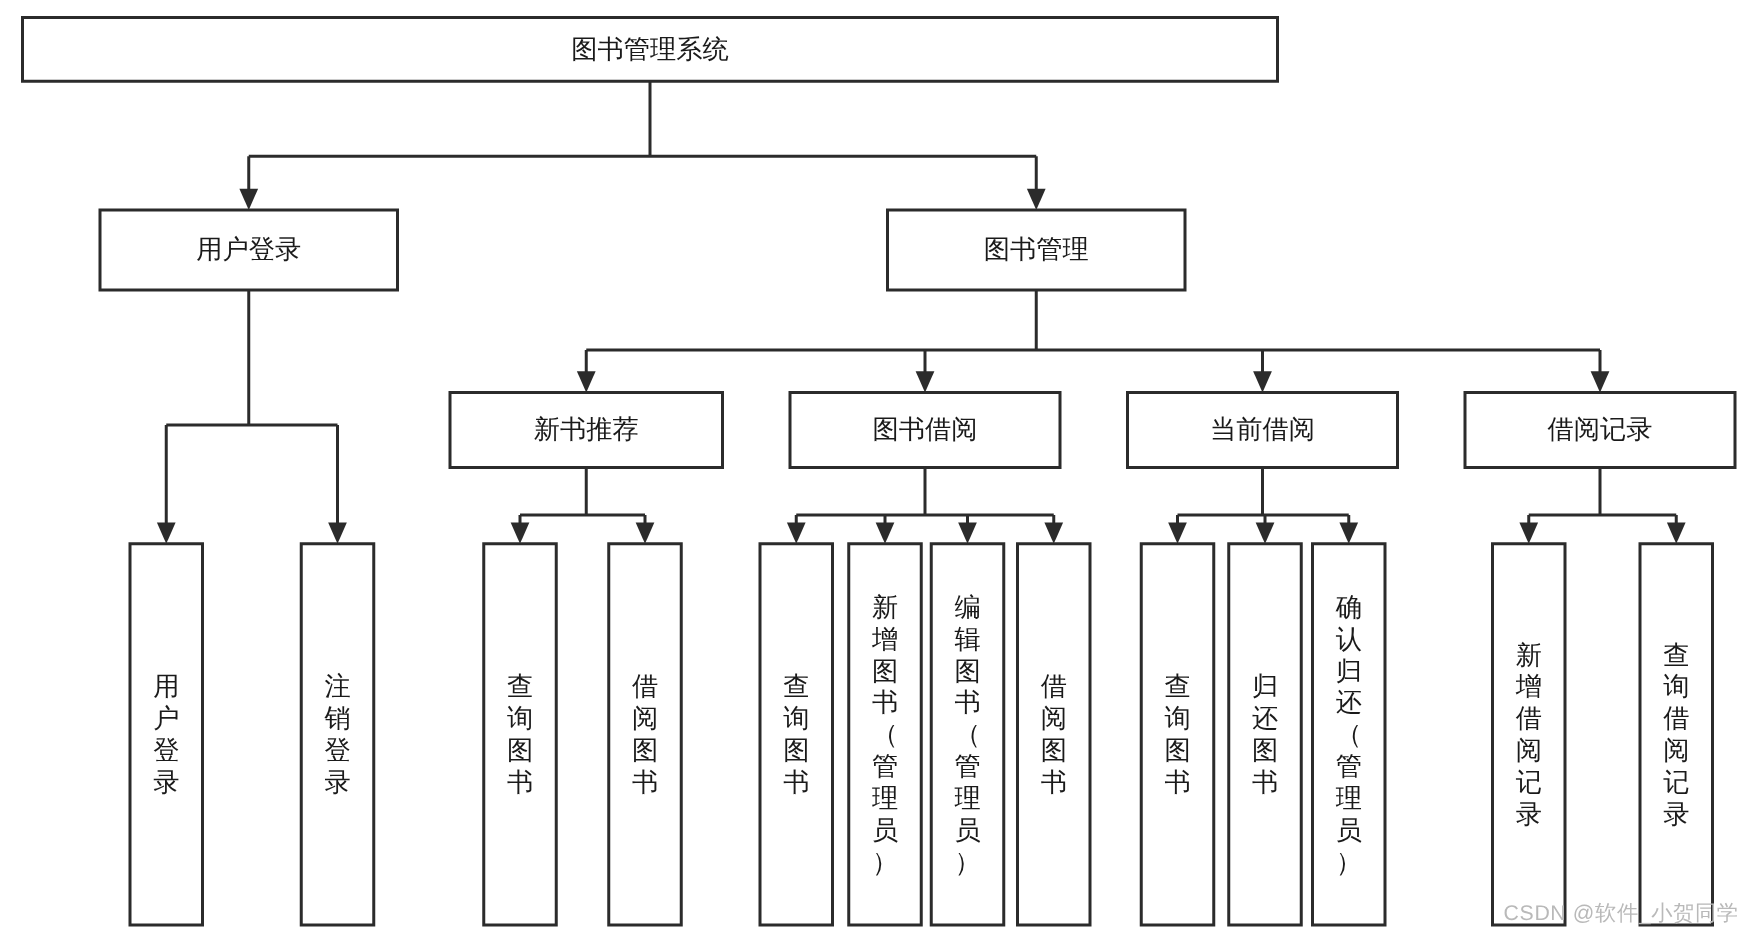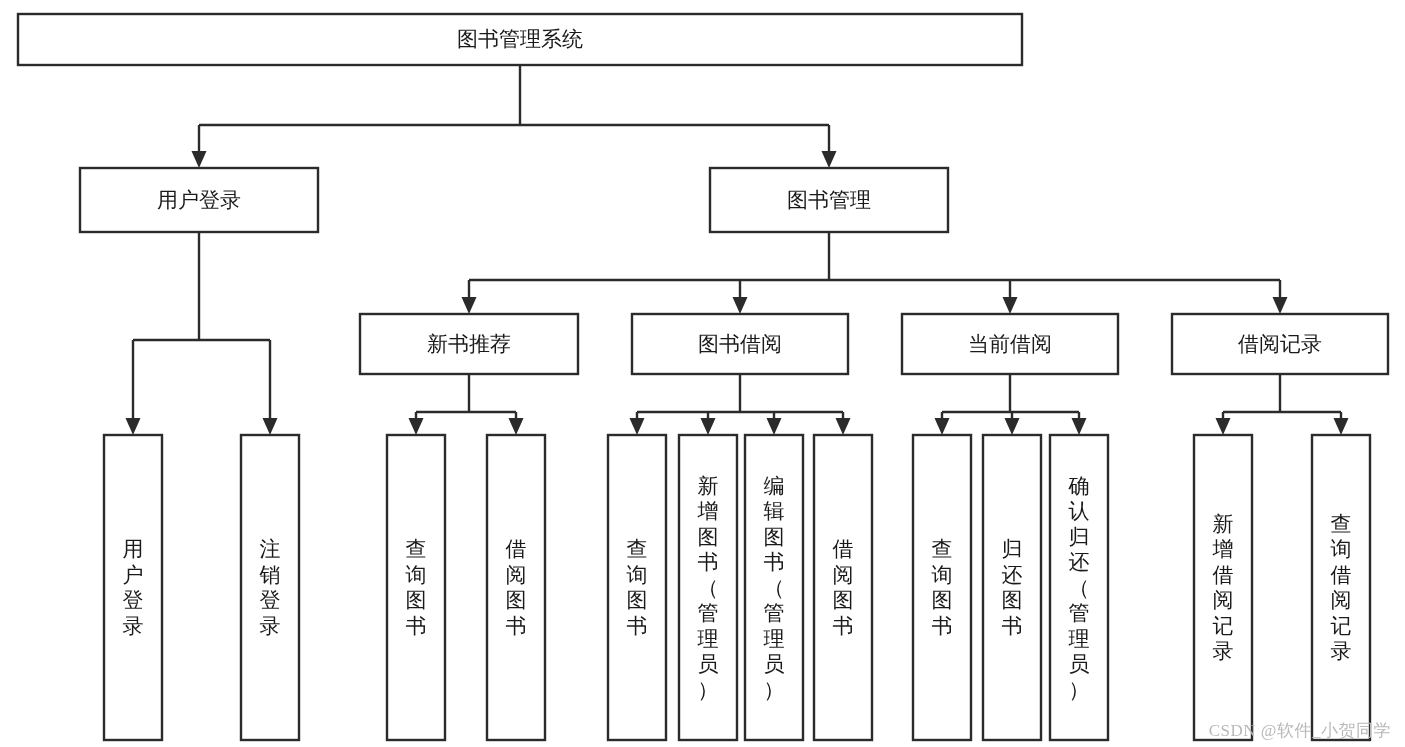--- a/index.html
+++ b/index.html
@@ -52,21 +52,21 @@
   .node-label-v {
     font-family: "Liberation Sans", "DejaVu Sans", sans-serif;
     font-size: 21px;
     fill: #1a1a1a;
     text-anchor: middle;
   }
   .watermark {
     position: absolute;
     right: 14px;
     bottom: 5px;
-    font-family: Liberation Serif, serif;
+    font-family: Liberation Sans, sans-serif;
     font-size: 17px;
     color: #b9b9b9;
     letter-spacing: 0.5px;
     white-space: nowrap;
     pointer-events: none;
   }
 </style>
 </head>
 <body>
 

